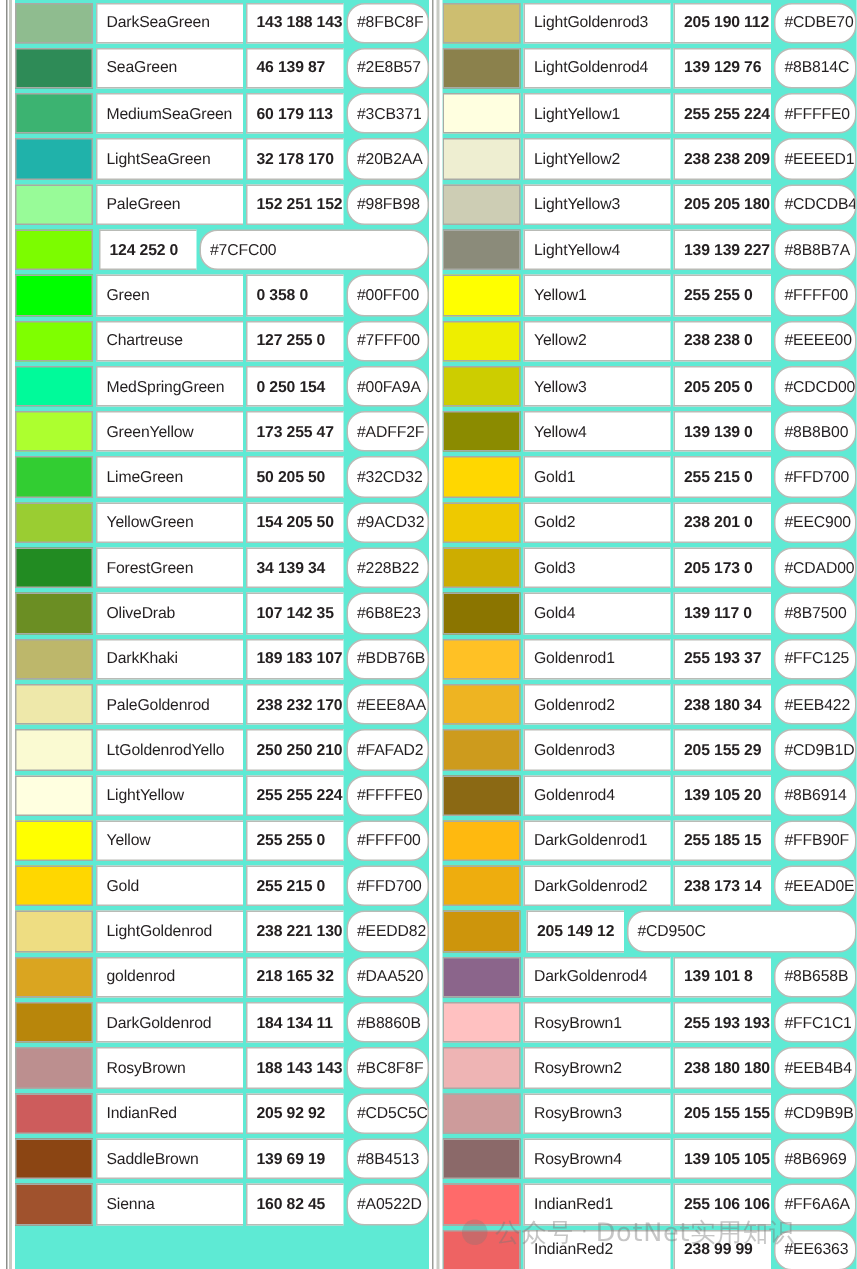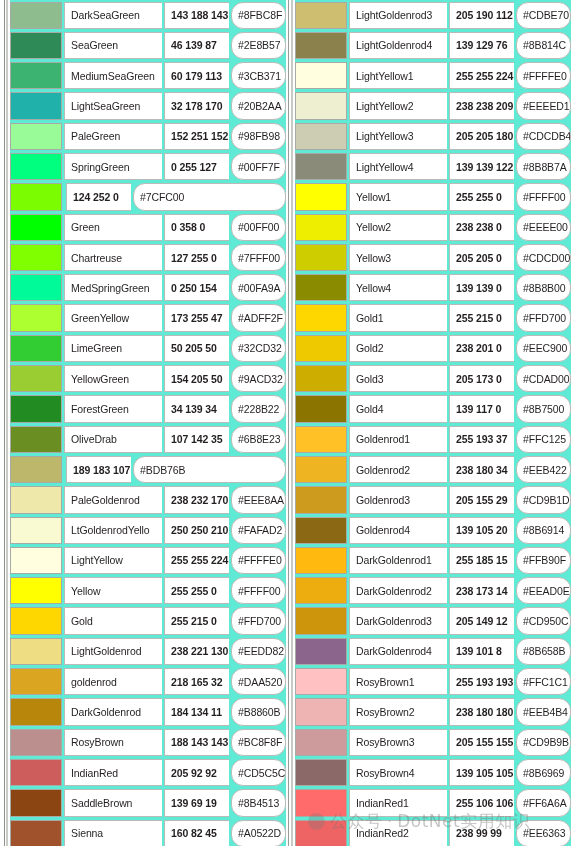--- a/index.html
+++ b/index.html
@@ -152,26 +152,20 @@
         <div class="cell c-rgb">32 178 170</div>
         <div class="cell c-hex last">#20B2AA</div>
       </div>
       <div class="row">
         <div class="cell swatch" style="background: rgb(152, 251, 152);"></div>
         <div class="cell c-name">PaleGreen</div>
         <div class="cell c-rgb">152 251 152</div>
         <div class="cell c-hex last">#98FB98</div>
       </div>
       <div class="row">
-        <div class="cell swatch" style="background: rgb(0, 255, 127);"></div>
-        <div class="cell c-name">SpringGreen</div>
-        <div class="cell c-rgb">0 255 127</div>
-        <div class="cell c-hex last">#00FF7F</div>
-      </div>
-      <div class="row">
         <div class="cell swatch" style="background: rgb(124, 252, 0);"></div>
         <div class="cell c-rgb">124 252 0</div>
         <div class="cell c-hex last">#7CFC00</div>
       </div>
       <div class="row">
         <div class="cell swatch" style="background: rgb(0, 255, 0);"></div>
         <div class="cell c-name">Green</div>
         <div class="cell c-rgb">0 358 0</div>
         <div class="cell c-hex last">#00FF00</div>
       </div>
@@ -212,20 +206,21 @@
         <div class="cell c-hex last">#228B22</div>
       </div>
       <div class="row">
         <div class="cell swatch" style="background: rgb(107, 142, 35);"></div>
         <div class="cell c-name">OliveDrab</div>
         <div class="cell c-rgb">107 142 35</div>
         <div class="cell c-hex last">#6B8E23</div>
       </div>
       <div class="row">
         <div class="cell swatch" style="background: rgb(189, 183, 107);"></div>
+        <div class="cell c-name">DarkKhaki</div>
         <div class="cell c-rgb">189 183 107</div>
         <div class="cell c-hex last">#BDB76B</div>
       </div>
       <div class="row">
         <div class="cell swatch" style="background: rgb(238, 232, 170);"></div>
         <div class="cell c-name">PaleGoldenrod</div>
         <div class="cell c-rgb">238 232 170</div>
         <div class="cell c-hex last">#EEE8AA</div>
       </div>
       <div class="row">
@@ -325,21 +320,21 @@
       </div>
       <div class="row">
         <div class="cell swatch" style="background: rgb(205, 205, 180);"></div>
         <div class="cell c-name">LightYellow3</div>
         <div class="cell c-rgb">205 205 180</div>
         <div class="cell c-hex last">#CDCDB4</div>
       </div>
       <div class="row">
         <div class="cell swatch" style="background: rgb(139, 139, 122);"></div>
         <div class="cell c-name">LightYellow4</div>
-        <div class="cell c-rgb">139 139 122</div>
+        <div class="cell c-rgb">139 139 227</div>
         <div class="cell c-hex last">#8B8B7A</div>
       </div>
       <div class="row">
         <div class="cell swatch" style="background: rgb(255, 255, 0);"></div>
         <div class="cell c-name">Yellow1</div>
         <div class="cell c-rgb">255 255 0</div>
         <div class="cell c-hex last">#FFFF00</div>
       </div>
       <div class="row">
         <div class="cell swatch" style="background: rgb(238, 238, 0);"></div>
@@ -414,21 +409,20 @@
         <div class="cell c-hex last">#FFB90F</div>
       </div>
       <div class="row">
         <div class="cell swatch" style="background: rgb(238, 173, 14);"></div>
         <div class="cell c-name">DarkGoldenrod2</div>
         <div class="cell c-rgb">238 173 14</div>
         <div class="cell c-hex last">#EEAD0E</div>
       </div>
       <div class="row">
         <div class="cell swatch" style="background: rgb(205, 149, 12);"></div>
-        <div class="cell c-name">DarkGoldenrod3</div>
         <div class="cell c-rgb">205 149 12</div>
         <div class="cell c-hex last">#CD950C</div>
       </div>
       <div class="row">
         <div class="cell swatch" style="background: rgb(139, 101, 139);"></div>
         <div class="cell c-name">DarkGoldenrod4</div>
         <div class="cell c-rgb">139 101 8</div>
         <div class="cell c-hex last">#8B658B</div>
       </div>
       <div class="row">

